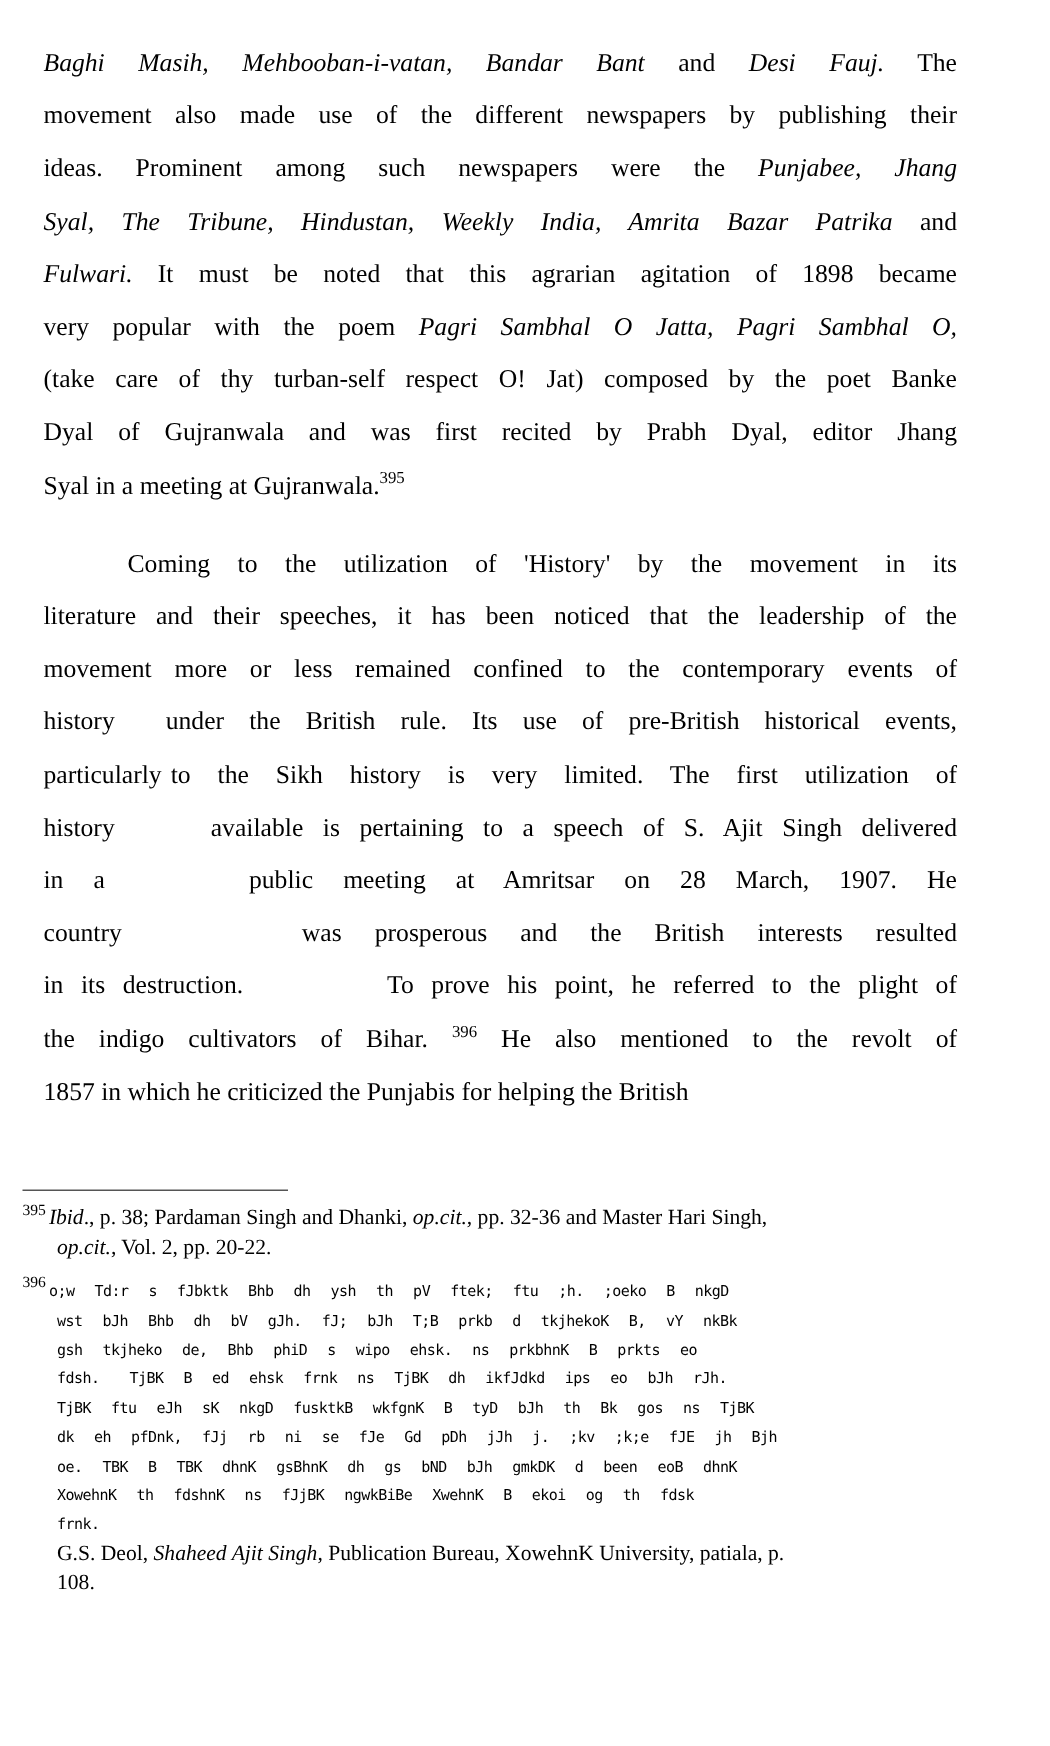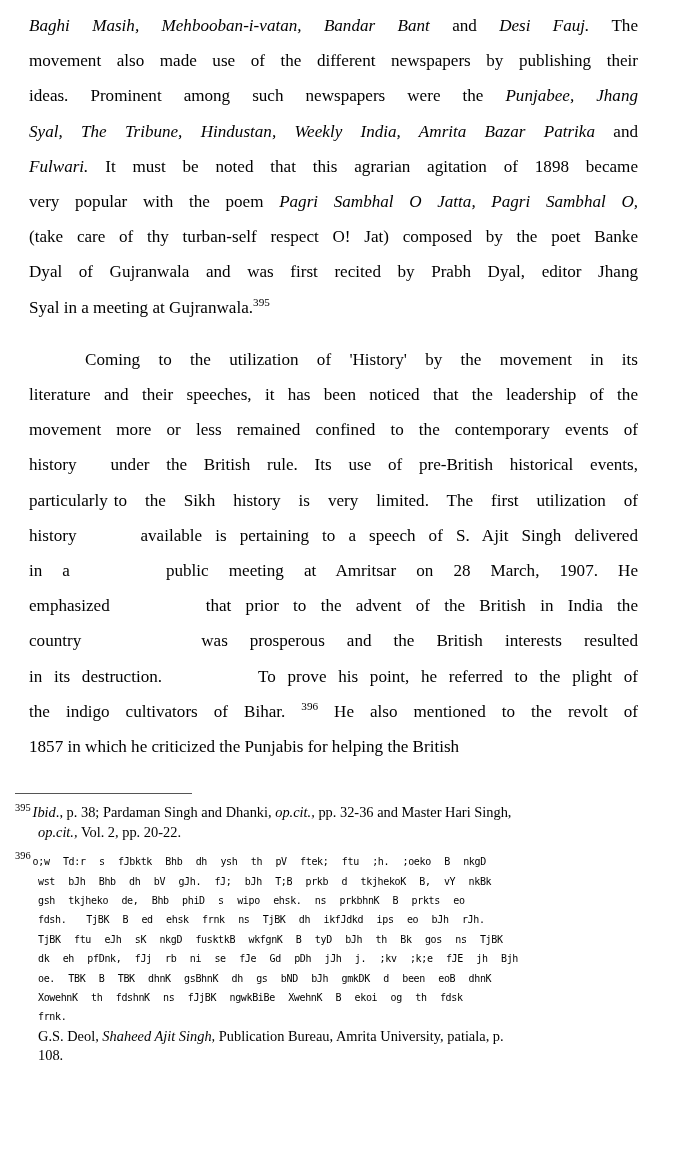--- a/index.html
+++ b/index.html
@@ -14,21 +14,21 @@
     font-family: "Liberation Serif", "DejaVu Serif", serif;
     color: #000000;
     -webkit-font-smoothing: none;
     overflow: hidden;
   }
   .page {
     position: relative;
     width: 664px;
     height: 1164px;
     box-sizing: border-box;
-    padding: 8px 26px 0 29px;
+    padding: 24px 26px 0 29px;
   }
   .body-text {
     font-size: 17.1px;
     line-height: 35.2px;
     text-align: justify;
     text-justify: inter-word;
   }
   .para {
     margin: 0;
   }
@@ -127,21 +127,20 @@
     </div>
 
     <div class="para">
       <span class="ln"><span class="indent"></span><span>Coming  to  the  utilization  of 'History'  by  the  movement  in  its</span></span>
       <span class="ln"><span>literature and their speeches, it has been noticed that the leadership of the</span></span>
       <span class="ln"><span>movement more or less remained confined to the contemporary events of</span></span>
       <span class="ln"><span>history</span><span class="gap-m"></span><span>under the British rule.  Its use of pre-British historical events,</span></span>
       <span class="ln"><span>particularly</span><span class="gap-s"></span><span>to the Sikh history is very limited.  The first utilization of</span></span>
       <span class="ln"><span>history</span><span class="gap-l"></span><span>available is pertaining to a speech of S. Ajit Singh delivered</span></span>
       <span class="ln"><span>in  a</span><span class="gap-xl"></span><span>public  meeting  at  Amritsar  on  28  March,  1907.   He</span></span>
-      <span class="ln"><span>emphasized</span><span class="gap-xl"></span><span>that prior to the advent of the British in India the</span></span>
       <span class="ln"><span>country</span><span class="gap-xxl"></span><span>was prosperous and the British interests resulted</span></span>
       <span class="ln"><span>in its destruction.</span><span class="gap-xl"></span><span>To prove his point, he referred to the plight of</span></span>
       <span class="ln"><span>the  indigo  cultivators  of  Bihar. </span><span class="sup">396</span><span>   He  also  mentioned  to  the  revolt  of</span></span>
       <span class="ln last"><span>1857   in   which   he   criticized   the   Punjabis   for   helping   the   British</span></span>
     </div>
 
   </div>
 
   <div class="fn-wrap">
 
@@ -156,19 +155,19 @@
       <span class="fn-num">396</span><span class="fn-garbled g-first" style="display:inline;margin-left:0;">o;w  Td:r  s  fJbktk  Bhb  dh  ysh  th  pV  ftek;  ftu  ;h.  ;oeko  B  nkgD</span>
       <span class="fn-garbled">wst  bJh  Bhb  dh  bV  gJh.  fJ;  bJh  T;B  prkb  d  tkjhekoK  B,  vY  nkBk</span>
       <span class="fn-garbled">gsh  tkjheko  de,  Bhb  phiD  s  wipo  ehsk.  ns  prkbhnK  B  prkts  eo</span>
       <span class="fn-garbled">fdsh.   TjBK  B  ed  ehsk  frnk  ns  TjBK  dh  ikfJdkd  ips  eo  bJh  rJh.</span>
       <span class="fn-garbled">TjBK  ftu  eJh  sK  nkgD  fusktkB  wkfgnK  B  tyD  bJh  th  Bk  gos  ns  TjBK</span>
       <span class="fn-garbled">dk  eh  pfDnk,  fJj  rb  ni  se  fJe  Gd  pDh  jJh  j.  ;kv  ;k;e  fJE  jh  Bjh</span>
       <span class="fn-garbled">oe.  TBK  B  TBK  dhnK  gsBhnK  dh  gs  bND  bJh  gmkDK  d  been  eoB  dhnK</span>
       <span class="fn-garbled">XowehnK  th  fdshnK  ns  fJjBK  ngwkBiBe  XwehnK  B  ekoi  og  th  fdsk</span>
       <span class="fn-garbled">frnk.</span>
 
-      <span class="fn-cite"><span>G.S. Deol, </span><span class="it">Shaheed Ajit Singh,</span><span> Publication Bureau, Amrita University, patiala, p.</span></span>
+      <span class="fn-cite"><span>G.S. Deol, </span><span class="it">Shaheed Ajit Singh,</span><span> Publication Bureau, XowehnK University, patiala, p.</span></span>
       <span class="fn-cite">108.</span>
     </div>
 
   </div>
 
 </div>
 
 </body></html>

